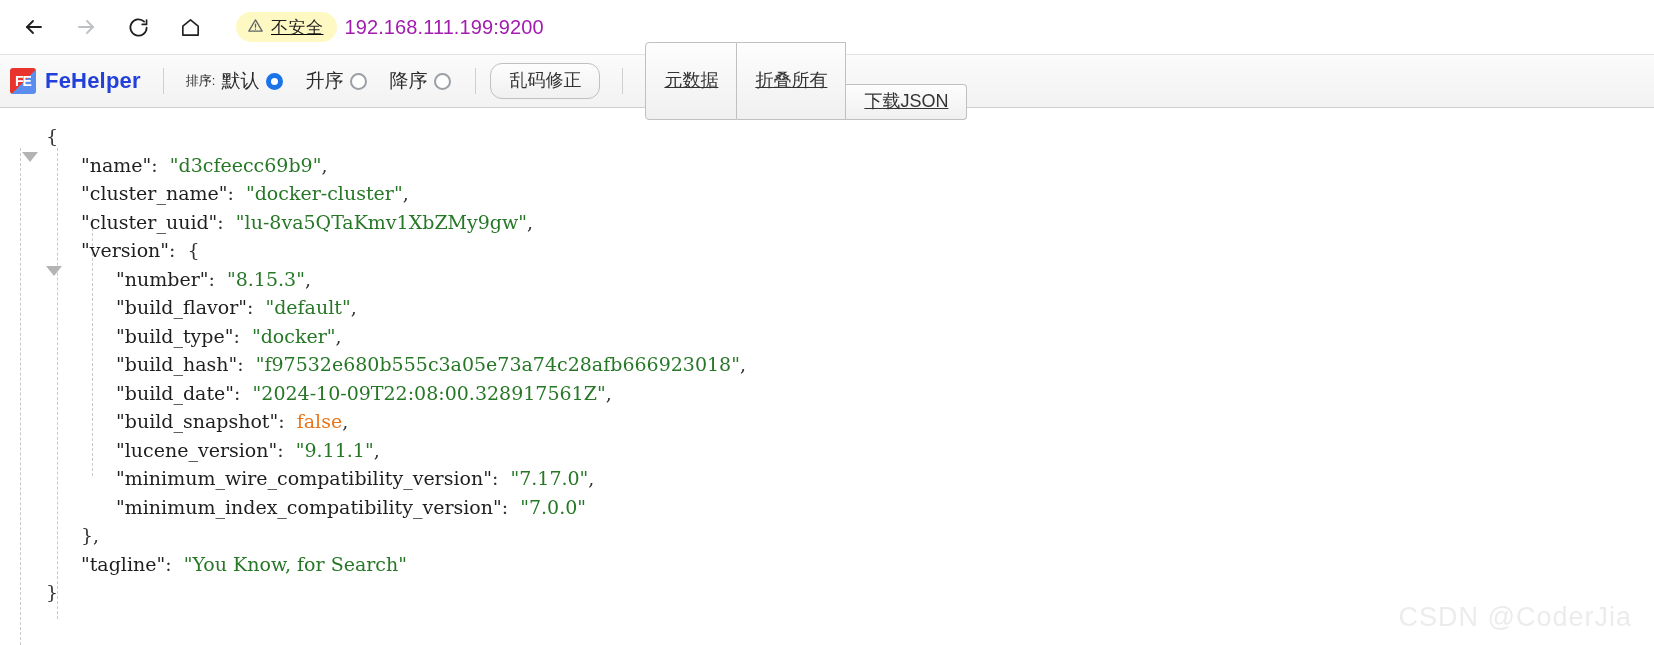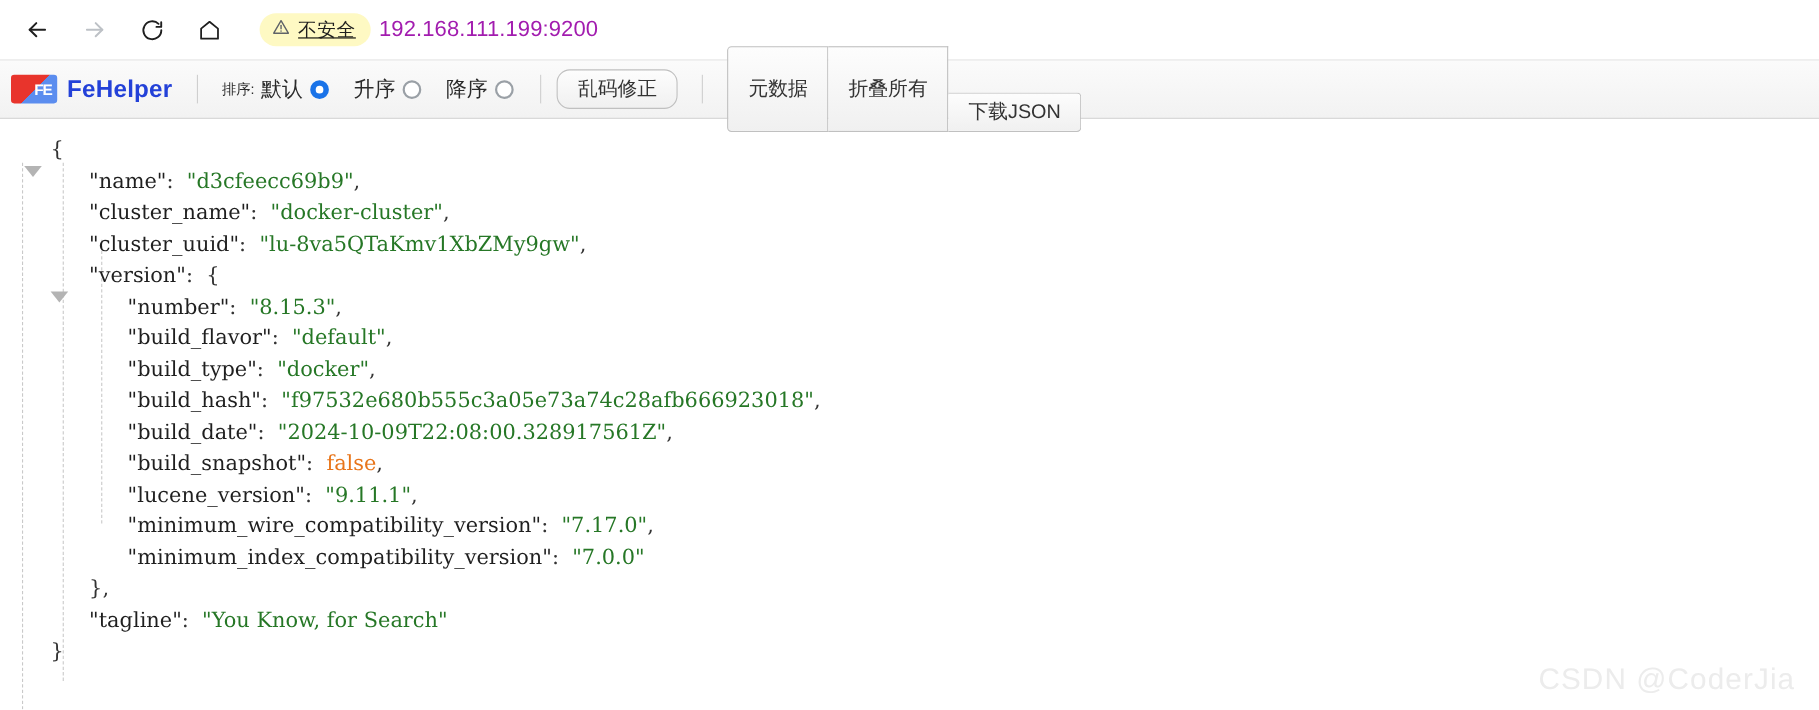--- a/index.html
+++ b/index.html
@@ -82,21 +82,20 @@
   .fh-logo { display: flex; align-items: center; gap: 9px; flex: 0 0 auto; }
   .fh-logo-mark {
     width: 26px; height: 26px;
     border-radius: 3px;
     background: linear-gradient(135deg,#e8342c 0%,#e8342c 52%,#5b8def 52%,#5b8def 100%);
     position: relative;
     display: flex; align-items: center; justify-content: center;
     color: #fff; font-weight: bold; font-size: 14px;
     letter-spacing: -1px;
     font-family: "Liberation Sans", sans-serif;
-    padding-left: 16px;
   }
   .fh-logo-text {
     color: #2341d8;
     font-weight: bold;
     font-size: 22px;
     letter-spacing: .2px;
   }
   .sep {
     width: 1px; height: 26px;
     background: #cfcfcf;
@@ -127,21 +126,21 @@
     background: linear-gradient(to bottom,#fdfdfd 0%,#f0f0f0 100%);
     border: 1px solid #c0c0c0;
     border-radius: 12px;
     padding: 7px 18px;
     font-size: 18px;
     color: #333;
     white-space: nowrap;
     box-sizing: border-box;
     line-height: 1.1;
   }
-  .btn-group { display: flex; flex: 0 0 auto; }
+  .btn-group { display: flex; flex: 0 0 auto; text-decoration: underline; }
   .btn-group .btn {
     border-radius: 0;
     border-left-width: 0;
   }
   .btn-group .btn:first-child {
     border-left-width: 1px;
     border-top-left-radius: 4px; border-bottom-left-radius: 4px;
   }
   .btn-group .btn:last-child {
     border-top-right-radius: 4px; border-bottom-right-radius: 4px; margin-top: 42px;

